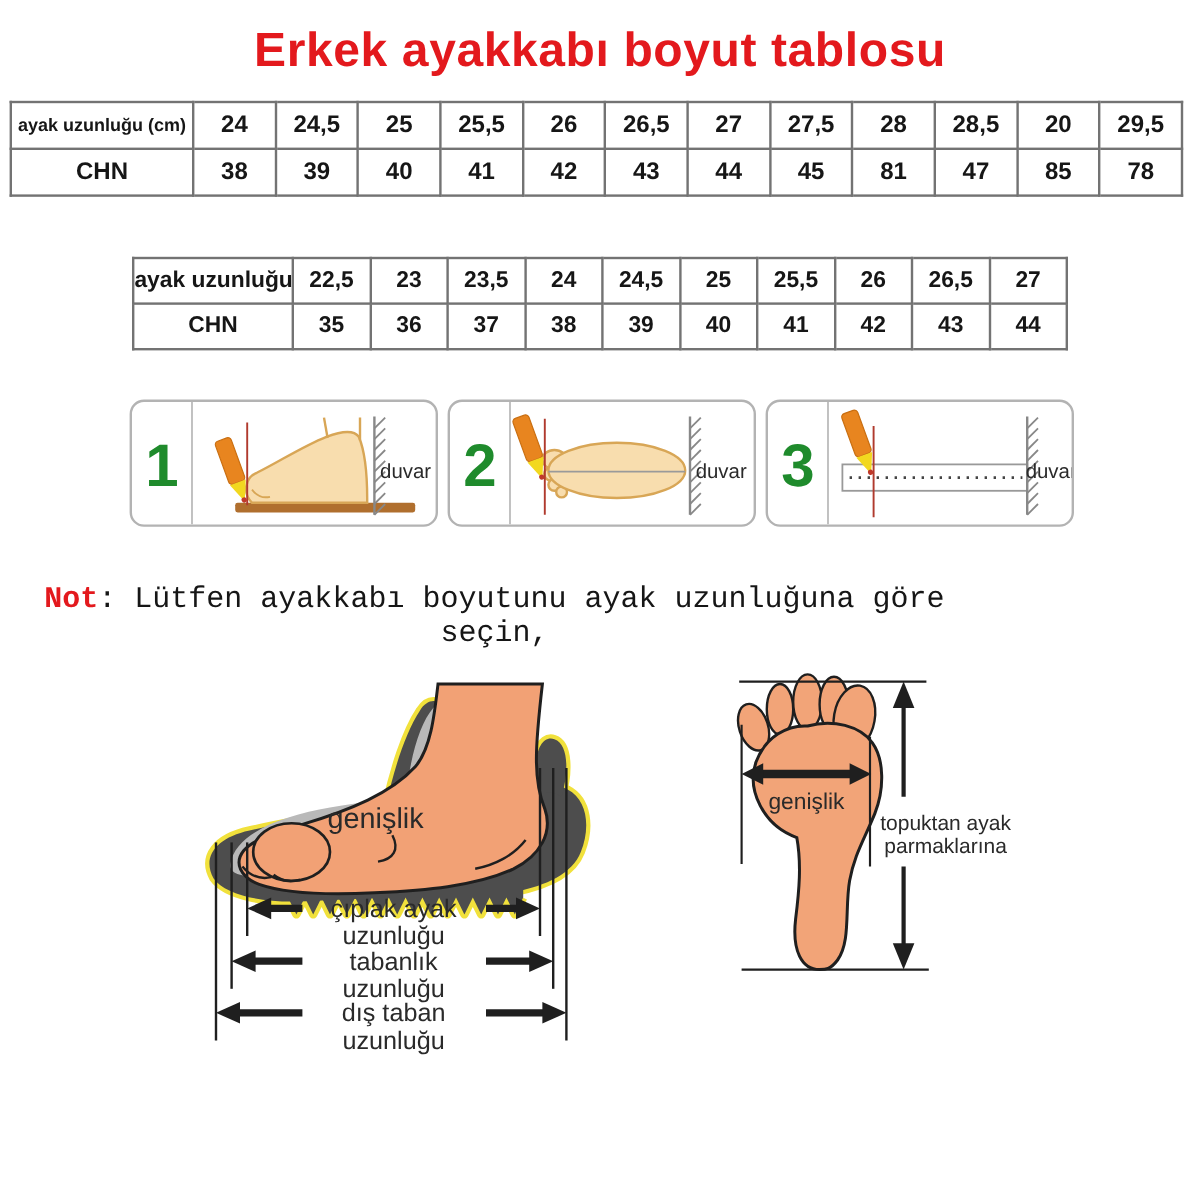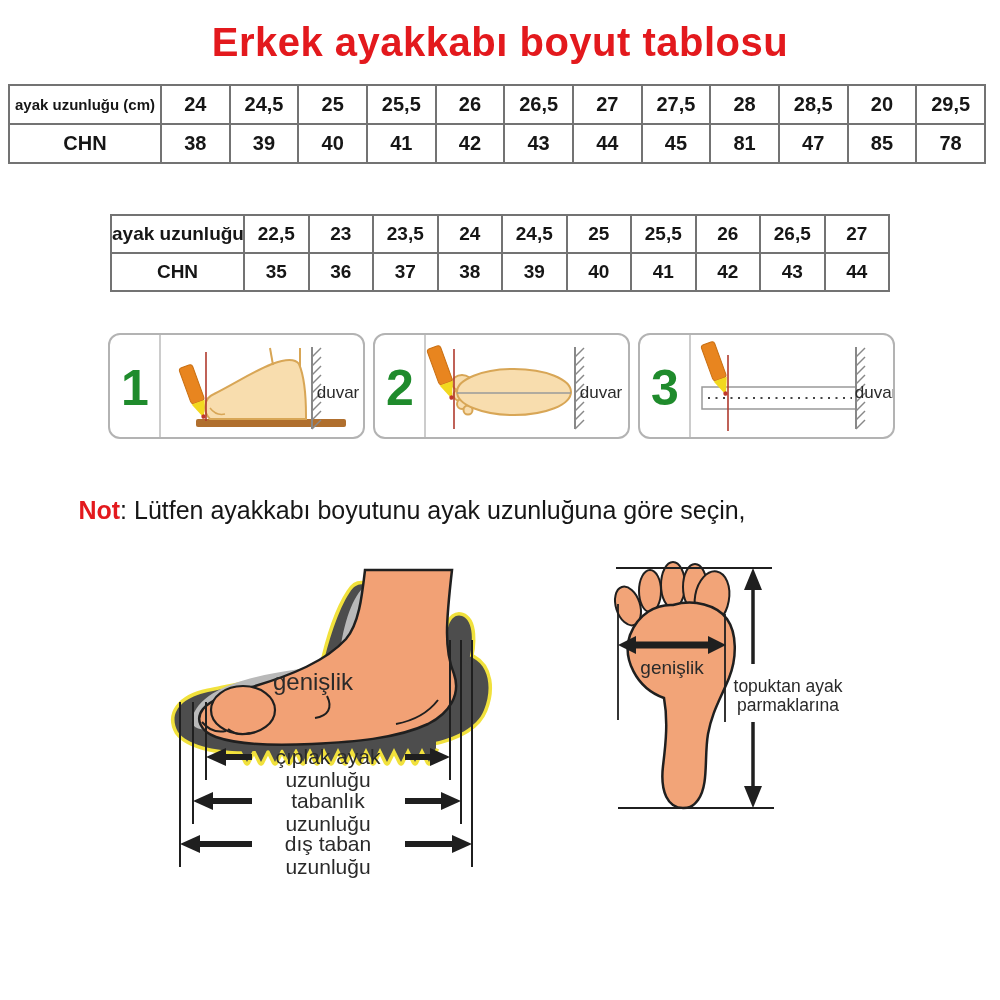--- a/index.html
+++ b/index.html
@@ -36,22 +36,22 @@
   .step-box {
     position:absolute; top:333px; width:257px; height:106px;
     border:2px solid #b3b3b3; border-radius:12px; background:#fff;
   }
   .step-box svg { position:absolute; left:0; top:0; }
   #step-box-1 { left:108px; }
   #step-box-2 { left:373px; }
   #step-box-3 { left:638px; }
 
   #note {
-    position:absolute; left:0; top:496px; width:824px; text-align:center;
-    font-size:25px; line-height:28px; color:#161616;
+    position:absolute; left:0; top:486px; width:824px; text-align:center;
+    font-size:25px; line-height:28px; color:#161616;font-family:Liberation Mono, monospace;
   }
   #note .note-label { color:#e3191d; font-weight:bold; }
 
   #side-diagram { position:absolute; left:140px; top:552px; }
   #sole-diagram { position:absolute; left:590px; top:552px; }
 
   .svg-label  { fill:#2a2a2a; }
   .num-green  { fill:#1f8b2c; font-weight:bold; }
 </style>
 </head>

